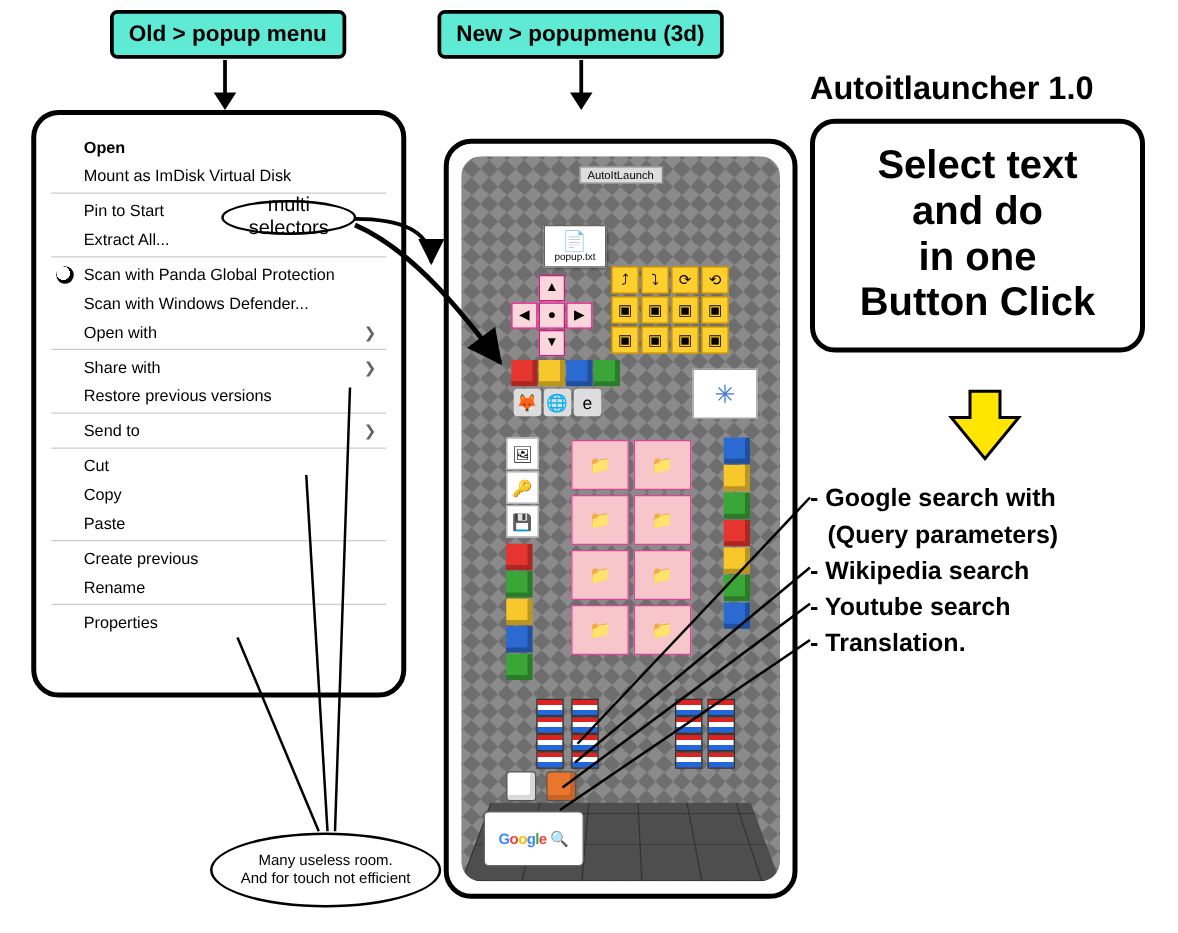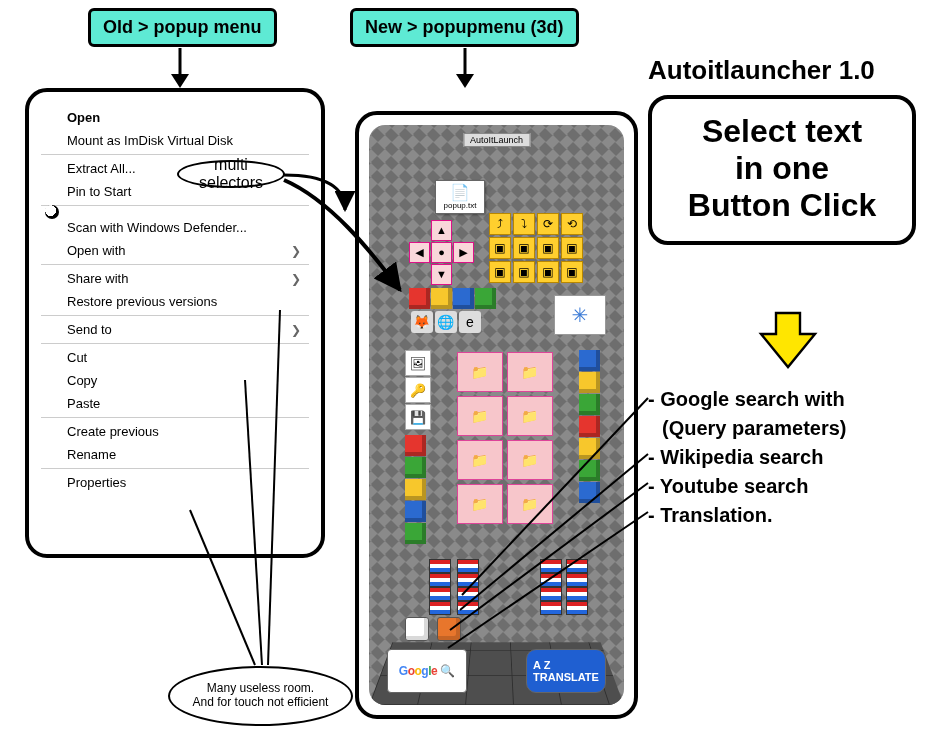--- a/index.html
+++ b/index.html
@@ -310,28 +310,29 @@
 <div id="panel-old" class="panel">
   <div class="menu-list">
     <div class="menu-item bold">
         <span>Open</span>
       </div>
     <div class="menu-item">
         <span>Mount as ImDisk Virtual Disk</span>
       </div>
     <div class="menu-sep"></div>
     <div class="menu-item">
+        <span>Pin to Start</span>
+      </div>
+    <div class="menu-item">
         <span>Extract All...</span>
       </div>
-    <div class="menu-item">
-        <span>Pin to Start</span>
-      </div>
     <div class="menu-sep"></div>
     <div class="menu-item">
       <span class="panda-ico"></span>
+      <span>Scan with Panda Global Protection</span>
     </div>
     <div class="menu-item">
         <span>Scan with Windows Defender...</span>
       </div>
     <div class="menu-item">
         <span>Open with</span>
         <span class="chev">❯</span>
       </div>
     <div class="menu-sep"></div>
     <div class="menu-item">
@@ -478,28 +479,28 @@
         <span></span>
         <span></span>
       </div>
 
     <div id="diceW" class="dice"></div>
     <div id="diceO" class="dice"></div>
 
     <div id="google-card" class="bottom-card">
       <span class="goog"><span class="b">G</span><span class="r">o</span><span class="y">o</span><span class="b">g</span><span class="g">l</span><span class="r">e</span></span>
     </div>
-    <div id="az-card" class="bottom-card">A Z<br>TRANSLATE</div>
   </div>
 </div>
 
 <div id="title-right">Autoitlauncher 1.0</div>
 
 <div id="promo-box">
   <div>Select text</div>
+  <div>and do</div>
   <div>in one</div>
   <div>Button Click</div>
 </div>
 
 <div id="big-arrow">
   <svg viewBox="0 0 100 100">
     <polygon points="30,5 70,5 70,40 95,40 50,95 5,40 30,40" fill="#ffe600" stroke="#000" stroke-width="4"></polygon>
   </svg>
 </div>
 

